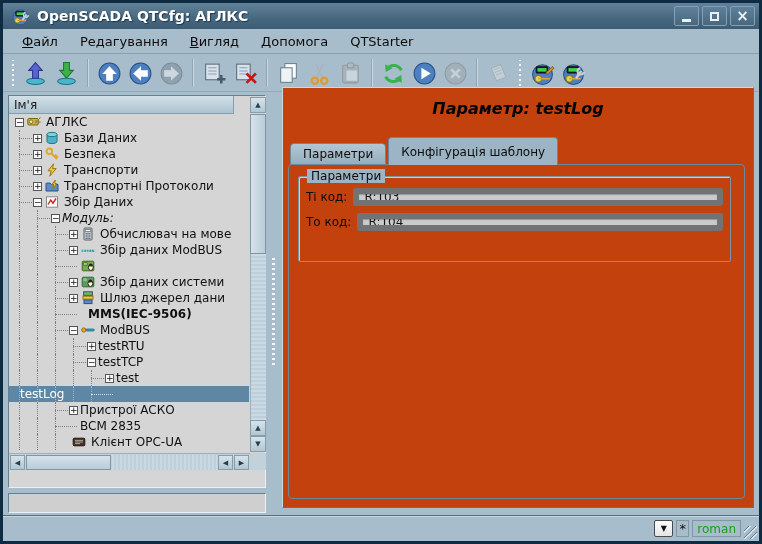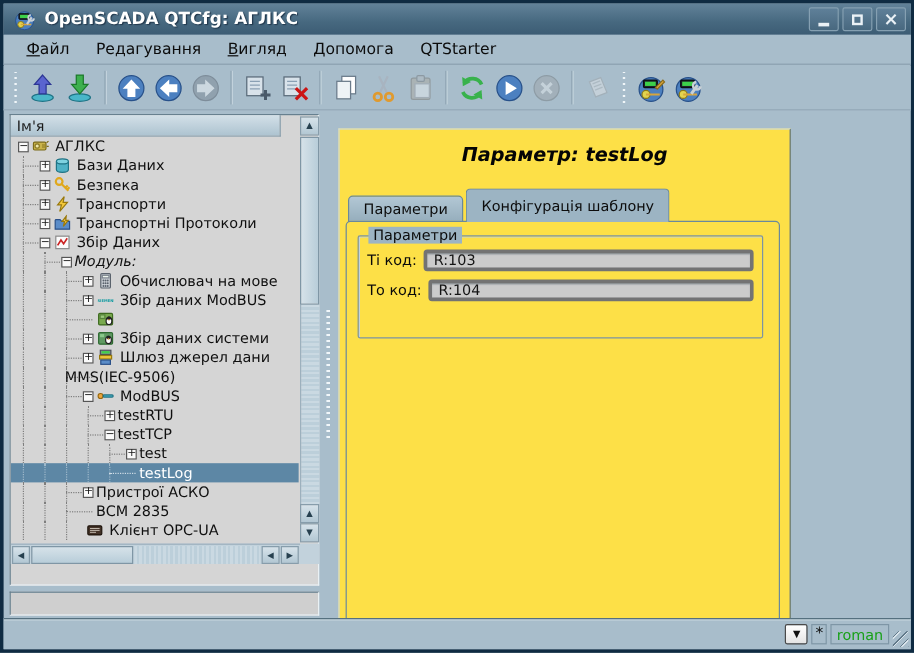--- a/index.html
+++ b/index.html
@@ -78,34 +78,34 @@
   
   .left-field{position:absolute;left:5px;top:490px;width:258px;height:20px;background:#cfcfcf;
     border:1px solid;border-color:#67808f #e9f1f5 #e9f1f5 #67808f;font-size:12px;padding:0 4px;color:#222;outline:none;}
 
   
   .splitter{position:absolute;left:264px;top:92px;width:14px;height:418px;}
   .splitter-dots{position:absolute;left:5px;top:160px;width:3px;height:110px;
     background:repeating-linear-gradient(0deg,#f1f7fa 0 2px,transparent 2px 5px);}
 
   
-  .rpanel{position:absolute;left:279px;top:104px;width:377px;height:421px;background:#fde047;
+  .rpanel{position:absolute;left:279px;top:84px;width:472px;height:421px;background:#c2410c;
     border:1px solid;border-color:#cbd9e1 #5a7181 #5a7181 #cbd9e1;}
   .panel-title{margin-top:11px;text-align:center;font-size:16px;font-weight:bold;font-style:italic;color:#050505;}
   .tabbar{position:absolute;left:7px;top:49px;right:7px;height:28px;display:flex;align-items:flex-end;z-index:2;}
   .tab{height:22px;padding:0 12px;display:flex;align-items:center;font-size:12px;color:#0c0c0c;
     background:linear-gradient(#b2c7d4,#96aebd);border:1px solid #6a899c;border-radius:4px 4px 0 0;margin-right:2px;}
   .tab.active{height:28px;background:#9cb4c3;border-bottom:none;font-size:12px;}
   .tabframe{position:absolute;left:5px;right:8px;top:76px;bottom:8px;border:1px solid #6a899c;border-radius:4px;}
   .groupbox{position:absolute;left:9px;right:13px;top:11px;height:86px;border:1px solid #7b93a4;
     border-radius:2px;box-shadow:1px 1px 0 #c3d3dc inset;padding:11px 7px 6px 7px;}
   .gb-title{position:absolute;left:8px;top:-8px;background:#9cb4c3;padding:0 4px;font-size:12px;color:#0c0c0c;}
   .frow{display:flex;align-items:center;height:18px;margin-bottom:7px;}
   .flabel{font-size:12px;color:#0a0a0a;margin-right:6px;white-space:nowrap;}
-  .finput{flex:1;height:18px;background:#cbcbcb;border:3px solid #737373;border-radius:3px;
+  .finput{flex:1;height:18px;background:#cbcbcb;border:6px solid #737373;border-radius:3px;
     font-size:12px;padding:0 5px;color:#141414;font-family:"DejaVu Sans","Liberation Sans",sans-serif;outline:none;
     box-shadow:inset 0 1px 1px rgba(40,60,75,.35);}
 
   
   .statusbar{position:absolute;left:0;right:0;bottom:0;height:26px;background:#a8bdcb;
     border-top:1px solid #55707f;box-shadow:inset 0 1px 0 #c8d7df;
     display:flex;align-items:center;justify-content:flex-end;padding-right:18px;}
   .dd-btn{width:19px;height:17px;background:linear-gradient(#ffffff,#e4e4e4);border:1px solid #4a4a4a;
     border-radius:2px;display:flex;align-items:center;justify-content:center;font-size:8px;color:#111;margin-right:3px;}
   .star-box{width:13px;height:17px;border:1px solid #7e96a6;display:flex;align-items:center;
@@ -416,21 +416,21 @@
             <span class="stub" style="left: 46px; width: 13px;"></span>
             <span class="exp">+</span>
             <span class="tico"><svg viewBox="0 0 14 14" width="100%" height="100%">
                 <rect x="2.6" y="0.8" width="8.8" height="3.6" fill="#8a9098" stroke="#4a5058"></rect>
                 <rect x="3.6" y="1.6" width="6.8" height="2" fill="#43d04a"></rect>
                 <rect x="2" y="5.2" width="10" height="3" fill="#ecc43e" stroke="#97790e"></rect>
                 <rect x="3" y="9" width="8" height="3.6" fill="#5a8cc8" stroke="#2a5088"></rect>
               </svg></span>
             <span class="tlabel">Шлюз джерел дани</span>
           </div>
-          <div class="trow" style="padding-left: 34px;">
+          <div class="trow" style="padding-left: 68px; font-weight: bold;">
             <span class="guide" style="left: 10px;"></span>
             <span class="guide" style="left: 28px;"></span>
             <span class="guide" style="left: 46px;"></span>
             <span class="stub" style="left: 46px; width: 22px;"></span>
             <span style="width: 9px; flex: 0 0 auto;"></span>
             <span class="tlabel">MMS(IEC-9506)</span>
           </div>
           <div class="trow" style="padding-left: 60px;">
             <span class="guide" style="left: 10px;"></span>
             <span class="guide" style="left: 28px;"></span>
@@ -464,21 +464,21 @@
           <div class="trow" style="padding-left: 96px;">
             <span class="guide" style="left: 10px;"></span>
             <span class="guide" style="left: 28px;"></span>
             <span class="guide" style="left: 46px;"></span>
             <span class="guide" style="left: 64px;"></span>
             <span class="guide" style="left: 82px;"></span>
             <span class="stub" style="left: 82px; width: 13px;"></span>
             <span class="exp">+</span>
             <span class="tlabel">test</span>
           </div>
-          <div class="trow selected" style="padding-left: 96px;">
+          <div class="trow selected" style="">
             <span class="guide" style="left: 10px;"></span>
             <span class="guide" style="left: 28px;"></span>
             <span class="guide" style="left: 46px;"></span>
             <span class="guide" style="left: 64px;"></span>
             <span class="guide" style="left: 82px;"></span>
             <span class="stub" style="left: 82px; width: 22px;"></span>
             <span style="width: 9px; flex: 0 0 auto;"></span>
             <span class="tlabel">testLog</span>
           </div>
           <div class="trow" style="padding-left: 60px;">

